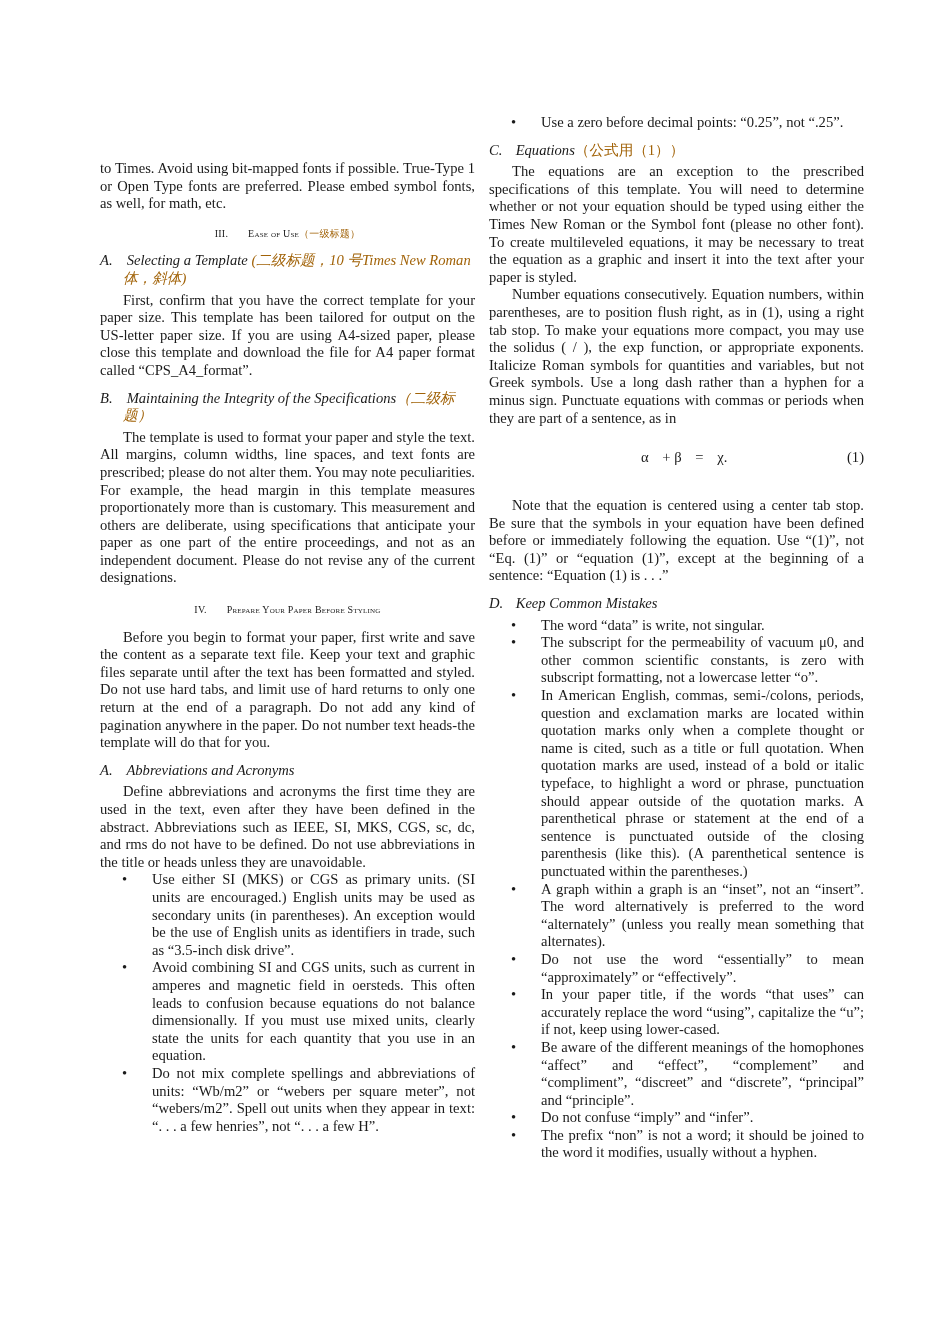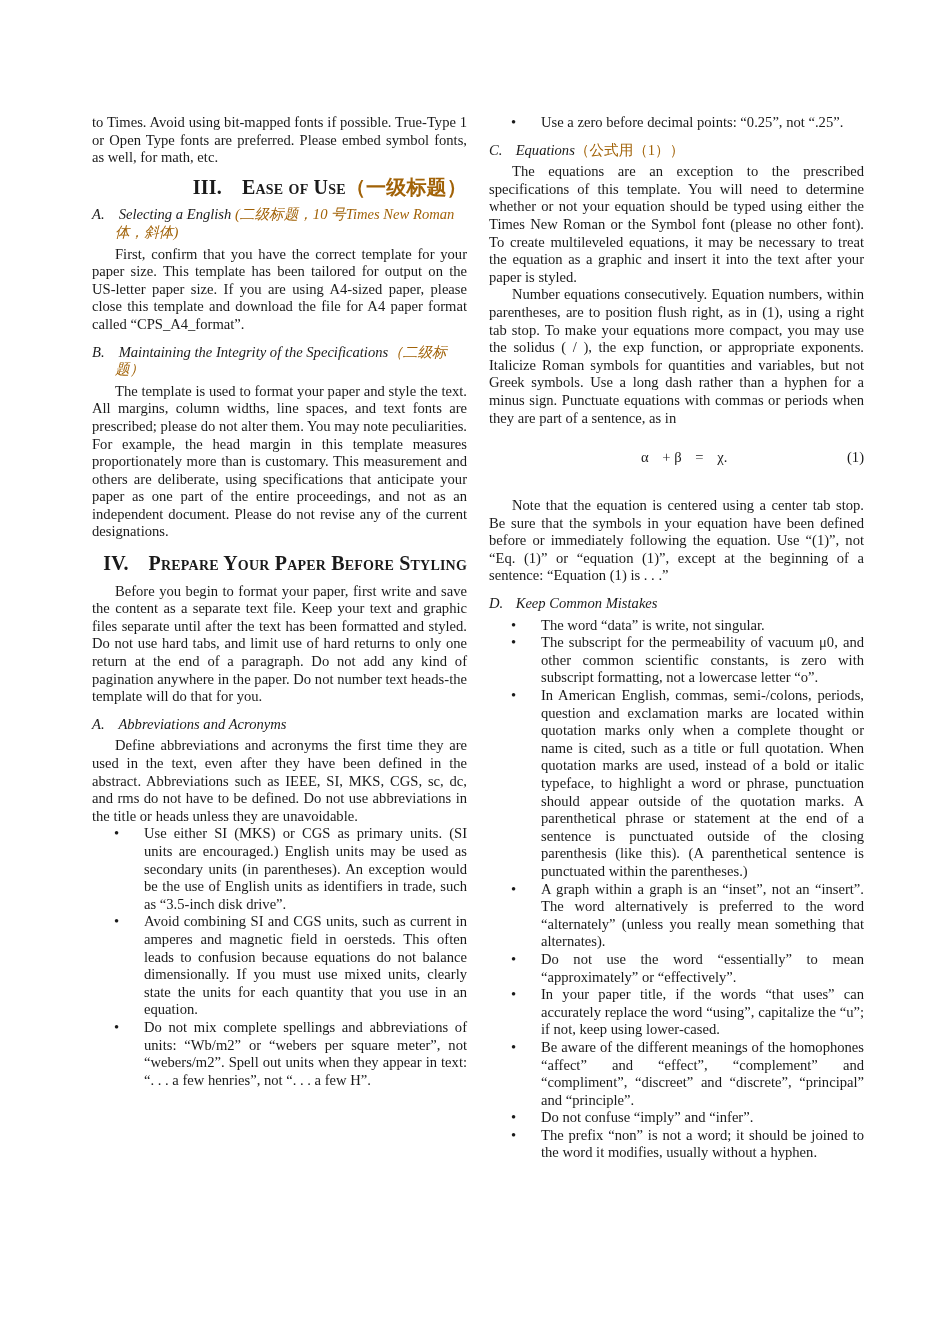--- a/index.html
+++ b/index.html
@@ -1,24 +1,24 @@
 <!DOCTYPE html>
 <html><head>
 <meta charset="utf-8">
 <style>
   html, body { margin:0; padding:0; background:#ffffff; }
   body { width:950px; height:1344px; position:relative; overflow:hidden;
          font-family:"Liberation Serif", "DejaVu Serif", serif; color:#1a1a1a; }
   .col { position:absolute; top:114px; width:375px; font-size:14.6px; line-height:17.6px; }
-  .col-left { left:92px; }
+  .col-left { left:100px;margin-top:46px; }
   .col-right { left:489px; }
   p { margin:0; text-align:justify; }
   p.indent { text-indent:23px; }
   .red { color:#a16207; }
-  .h1 { text-align:right; margin:12px 0 10px 0; font-size:20px; letter-spacing:0.2px;font-weight:bold; }
+  .h1 { text-align:center; margin:12px 0 10px 0; font-size:10px; letter-spacing:0.2px; }
   .h1 .num { display:inline-block; margin-right:20px; }
   .sc { font-variant:small-caps; }
   .h2 { font-style:italic; margin:10px 0 4px 0; padding-left:23px; text-indent:-23px; }
   .h2 .lbl { display:inline-block; width:23px; text-indent:0; }
   ul.bul { list-style:none; margin:0; padding:0; }
   ul.bul li { position:relative; padding-left:52px; text-align:justify; }
   ul.bul li .dot { position:absolute; left:22px; top:0; }
   .eq { position:relative; height:22px; margin:22px 0 26px 0; }
   .eq .body { position:absolute; left:152px; top:0; word-spacing:0; }
   .eq .body span { display:inline-block; margin-right:10px; }
@@ -28,21 +28,21 @@
 <body>
 
 <div class="col col-left">
   <p>to Times. Avoid using bit-mapped fonts if possible. True-Type 1 or Open Type fonts are preferred. Please embed symbol fonts, as well, for math, etc.</p>
 
   <div class="h1">
     <span class="num">III.</span><span class="sc">Ease of Use</span><span class="red">（一级标题）</span>
   </div>
 
   <div class="h2">
-    <span class="lbl">A.</span> <span>Selecting a English</span> <span class="red">(二级标题，10 号Times New Roman 体，斜体)</span>
+    <span class="lbl">A.</span> <span>Selecting a Template</span> <span class="red">(二级标题，10 号Times New Roman 体，斜体)</span>
   </div>
   <p class="indent">First, confirm that you have the correct template for your paper size. This template has been tailored for output on the US-letter paper size. If you are using A4-sized paper, please close this template and download the file for A4 paper format called “CPS_A4_format”.</p>
 
   <div class="h2">
     <span class="lbl">B.</span> <span>Maintaining the Integrity of the Specifications</span><span class="red">（二级标题）</span>
   </div>
   <p class="indent">The template is used to format your paper and style the text. All margins, column widths, line spaces, and text fonts are prescribed; please do not alter them. You may note peculiarities. For example, the head margin in this template measures proportionately more than is customary. This measurement and others are deliberate, using specifications that anticipate your paper as one part of the entire proceedings, and not as an independent document. Please do not revise any of the current designations.</p>
 
   <div class="h1" style="margin-top:14px;">
     <span class="num">IV.</span><span class="sc">Prepare Your Paper Before Styling</span>

